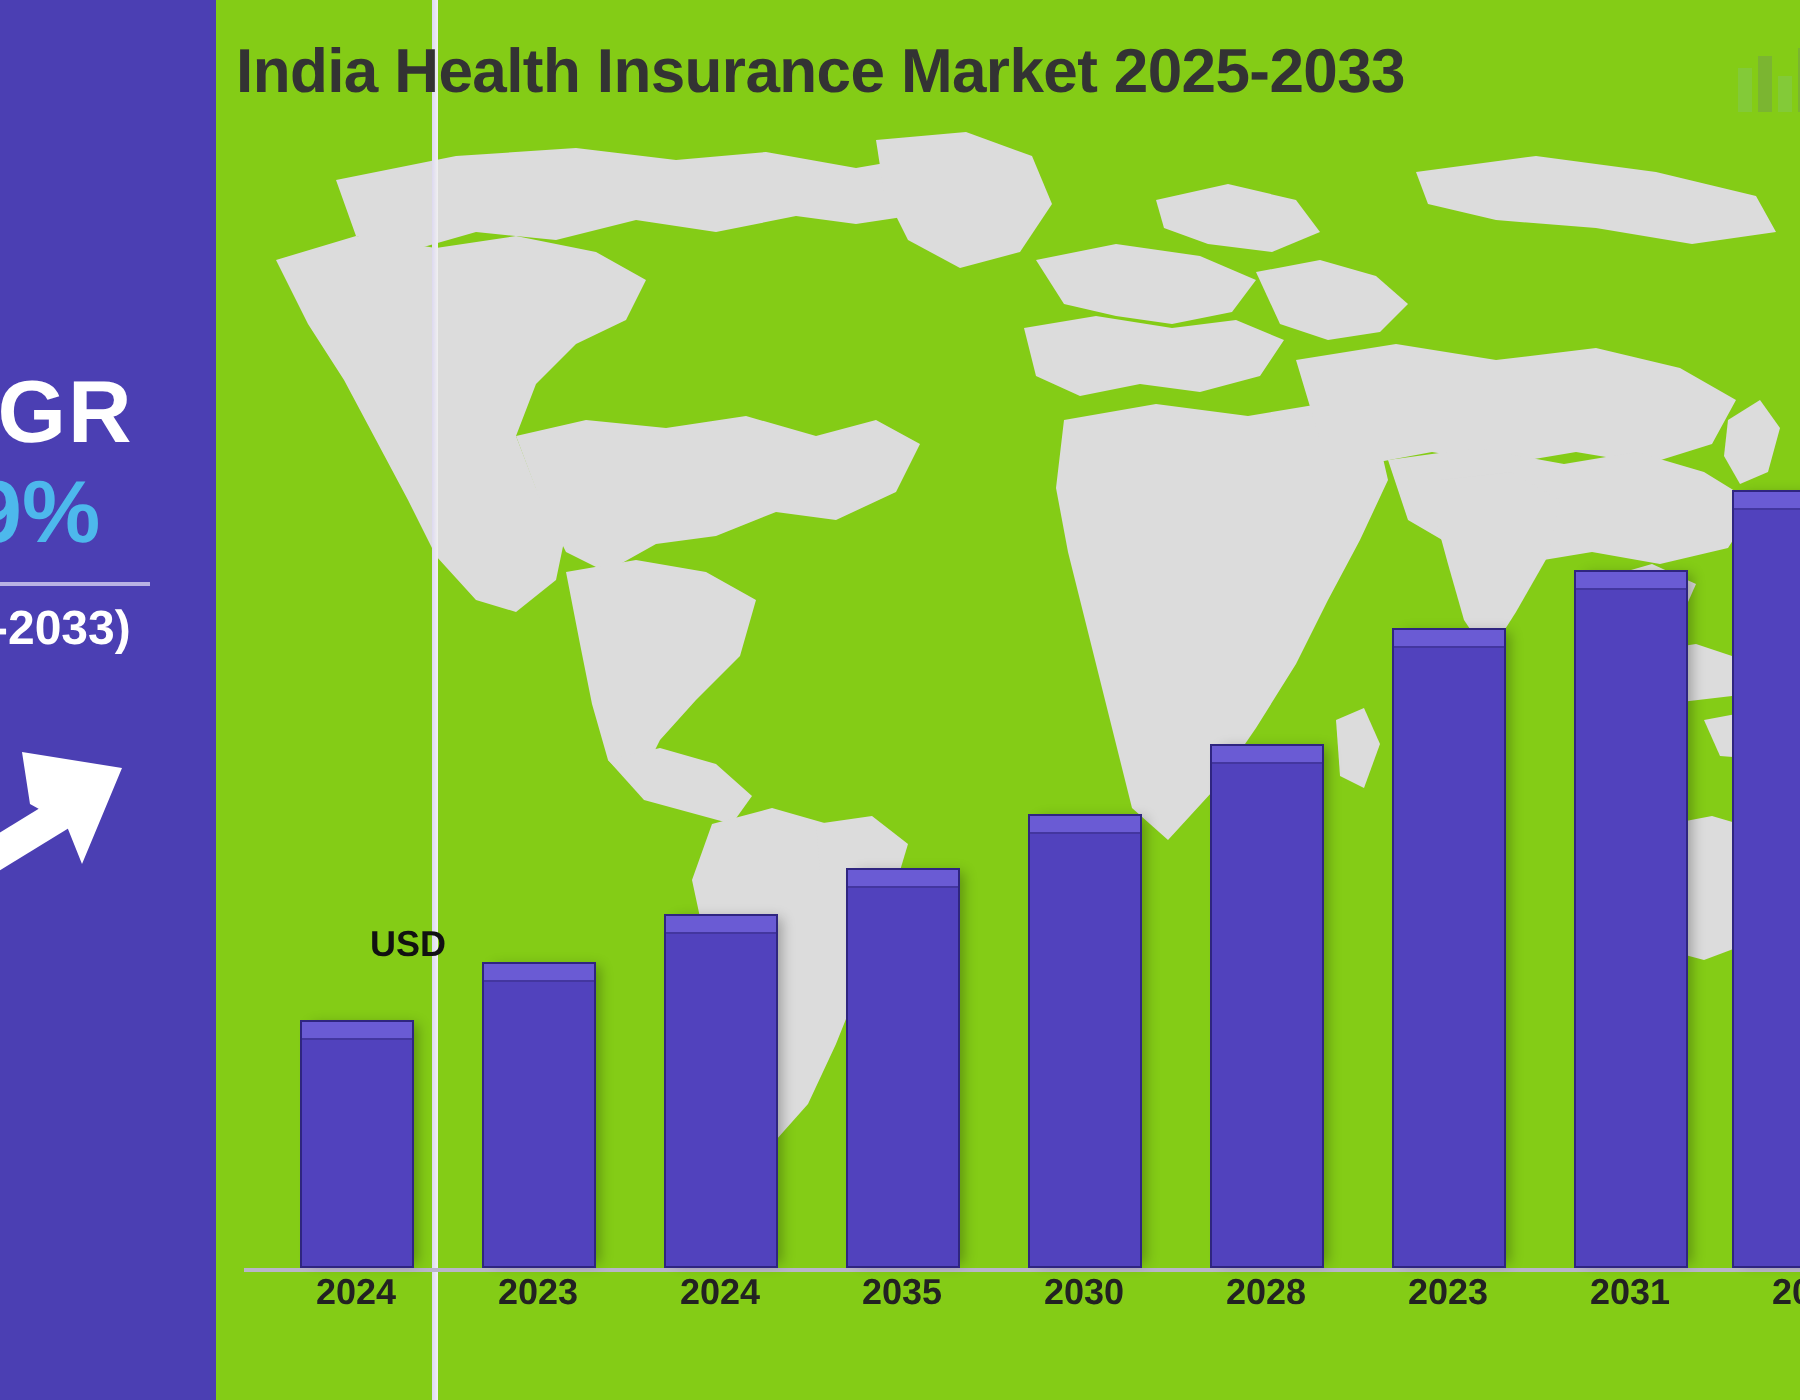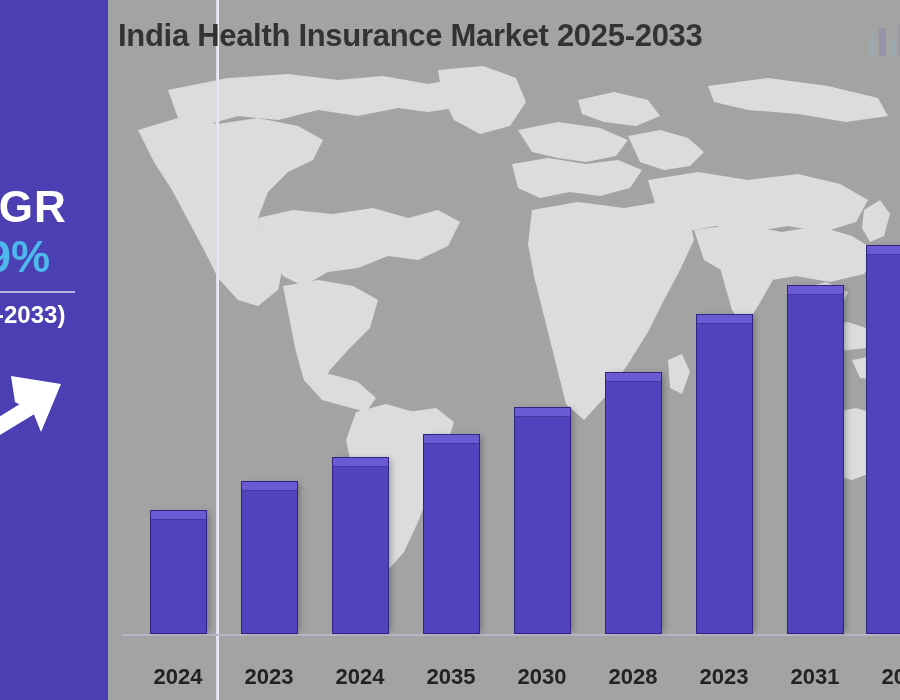--- a/index.html
+++ b/index.html
@@ -10,21 +10,21 @@
     width: 900px;
     height: 700px;
     overflow: hidden;
     font-family: "Liberation Sans", sans-serif;
     background: #f0f0f0;
   }
   #root {
     position: relative;
     width: 900px;
     height: 700px;
-    background: #a3a3a3;
+    background: #84cc16;
     overflow: hidden;
   }
 
   
   .sidebar {
     position: absolute;
     left: -108px;          
     top: 0;
     width: 216px;
     height: 700px;
@@ -152,24 +152,24 @@
     left: 0;
     right: 0;
     top: 0;
     height: 9px;
     background: #6a5bd4;
     border-bottom: 1px solid #43369f;
     box-sizing: border-box;
   }
   .bar-label {
     position: absolute;
-    top: 664px;
+    top: 636px;
     width: 90px;
     text-align: center;
-    font-size: 22px;
+    font-size: 18px;
     font-weight: bold;
     color: #222222;
   }
   .value-callout {
     position: absolute;
     left: 26px;
     top: 462px;
     width: 140px;
     text-align: center;
     font-size: 18px;
@@ -293,16 +293,17 @@
     <div class="bar-label" style="left:116px;">2023</div>
     <div class="bar-label" style="left:207px;">2024</div>
     <div class="bar-label" style="left:298px;">2035</div>
     <div class="bar-label" style="left:389px;">2030</div>
     <div class="bar-label" style="left:480px;">2028</div>
     <div class="bar-label" style="left:571px;">2023</div>
     <div class="bar-label" style="left:662px;">2031</div>
     <div class="bar-label" style="left:753px;">2032</div>
 
     <div class="value-callout">
+      <div>USD</div>
     </div>
   </div>
 
 </div>
 
 </body></html>

